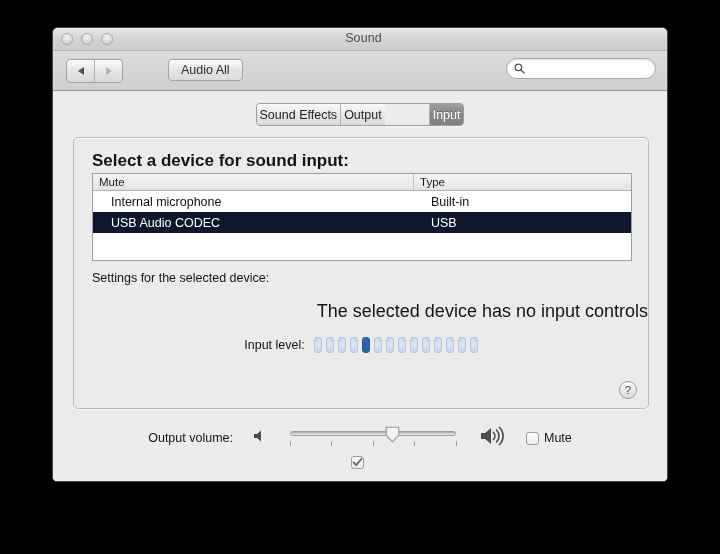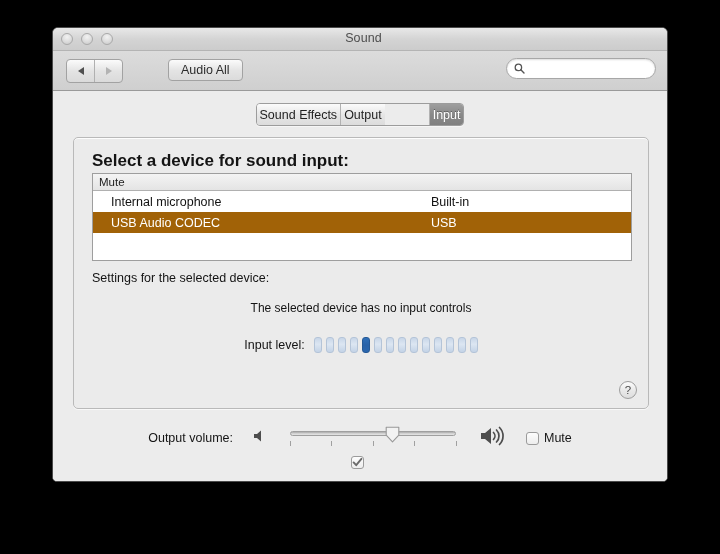--- a/index.html
+++ b/index.html
@@ -239,21 +239,21 @@
   .th-type { flex: 1; border-left: 1px solid #c3c3c3; }
   .trow {
     display: flex;
     height: 21px;
     font-size: 12.5px;
     color: #111111;
     align-items: center;
     box-sizing: border-box;
   }
   .trow.selected {
-    background: #a16207;
+    background: #0f172a;
     color: #ffffff;
   }
   .td {
     display: flex;
     align-items: center;
     padding-left: 18px;
     box-sizing: border-box;
     height: 100%;
   }
   .td-name { width: 320px; }
@@ -264,22 +264,22 @@
     position: absolute;
     left: 18px;
     top: 133px;
     font-size: 12.5px;
     color: #141414;
   }
   #no-controls {
     position: absolute;
     left: 0; right: 0;
     top: 163px;
-    text-align: center;
-    font-size: 12px;
+    text-align: right;
+    font-size: 18px;
     color: #141414;
   }
 
   
   #level-row {
     position: absolute;
     left: 0; right: 0;
     top: 199px;
     display: flex;
     align-items: center;
@@ -447,20 +447,21 @@
       </div>
     </div>
 
     <div id="panel">
 
       <div id="panel-label">Select a device for sound input:</div>
 
       <div id="device-table">
         <div id="table-header">
           <div class="th th-name">Mute</div>
+          <div class="th th-type">Type</div>
         </div>
         <div class="trow">
           <div class="td td-name">Internal microphone</div>
           <div class="td td-type">Built-in</div>
         </div>
         <div class="trow selected">
           <div class="td td-name">USB Audio CODEC</div>
           <div class="td td-type">USB</div>
         </div>
       </div>

